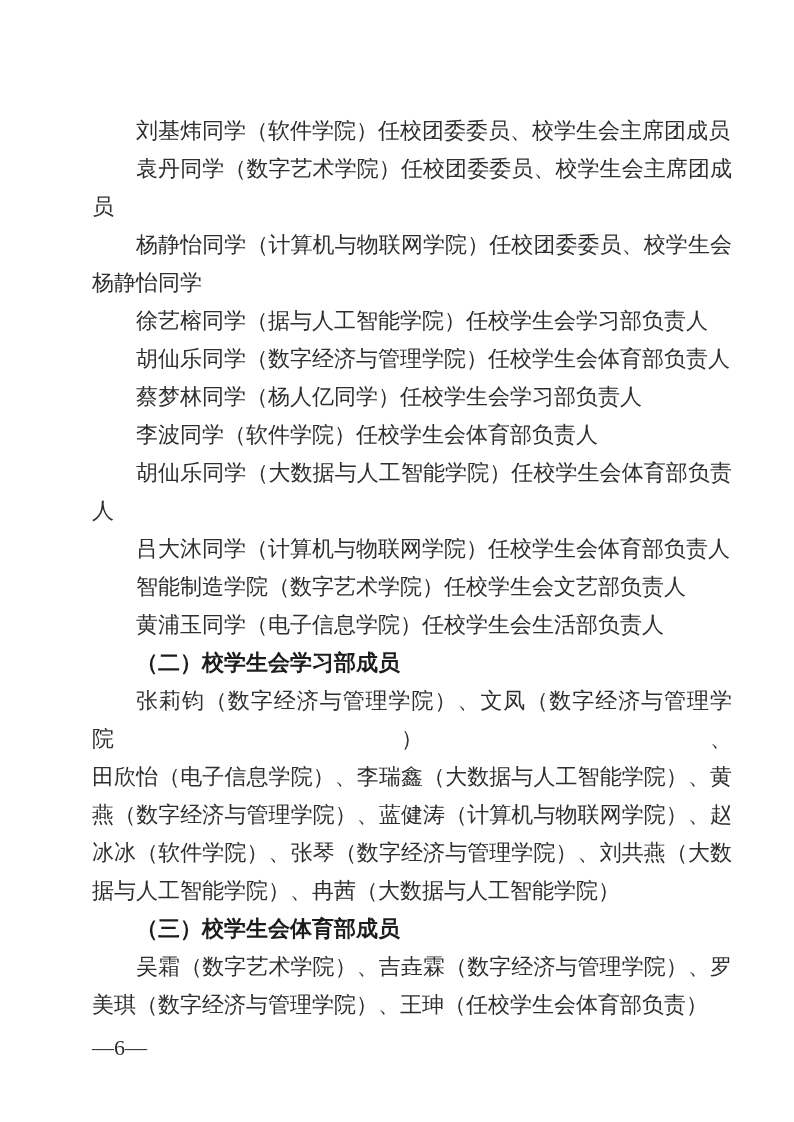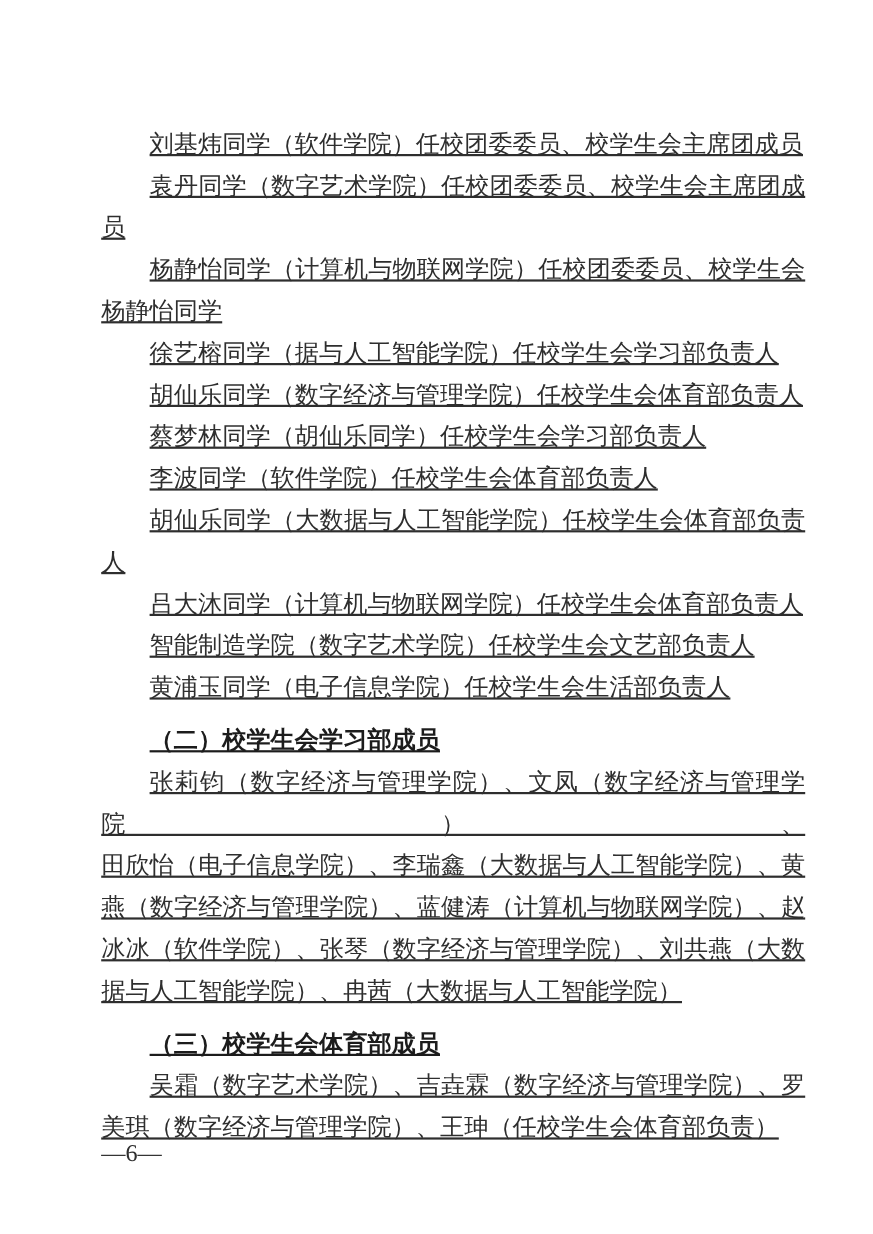--- a/index.html
+++ b/index.html
@@ -21,32 +21,30 @@
     top: 112px;
     width: 640px;
     font-size: 22px;
     line-height: 38px;
   }
   .line {
     text-align: justify;
     text-align-last: left;
     white-space: normal;
     font-weight: normal;
-    text-decoration: underline;
   }
   .line.indent {
     text-indent: 44px;
   }
   .line.full {
     text-align-last: justify;
   }
   .line.heading {
     font-weight: bold;
     color: #1c1c1c;
-    margin-top: 10px;
   }
   .footer {
     position: absolute;
     left: 92px;
     top: 1034px;
     font-size: 22px;
     line-height: 28px;
     color: #2e2e2e;
   }
 </style>
@@ -54,21 +52,21 @@
 <body>
 
 <div class="doc">
   <div class="line indent">刘基炜同学（软件学院）任校团委委员、校学生会主席团成员</div>
   <div class="line indent full">袁丹同学（数字艺术学院）任校团委委员、校学生会主席团成</div>
   <div class="line">员</div>
   <div class="line indent full">杨静怡同学（计算机与物联网学院）任校团委委员、校学生会</div>
   <div class="line">杨静怡同学</div>
   <div class="line indent">徐艺榕同学（据与人工智能学院）任校学生会学习部负责人</div>
   <div class="line indent">胡仙乐同学（数字经济与管理学院）任校学生会体育部负责人</div>
-  <div class="line indent">蔡梦林同学（胡仙乐同学）任校学生会学习部负责人</div>
+  <div class="line indent">蔡梦林同学（杨人亿同学）任校学生会学习部负责人</div>
   <div class="line indent">李波同学（软件学院）任校学生会体育部负责人</div>
   <div class="line indent full">胡仙乐同学（大数据与人工智能学院）任校学生会体育部负责</div>
   <div class="line">人</div>
   <div class="line indent">吕大沐同学（计算机与物联网学院）任校学生会体育部负责人</div>
   <div class="line indent">智能制造学院（数字艺术学院）任校学生会文艺部负责人</div>
   <div class="line indent">黄浦玉同学（电子信息学院）任校学生会生活部负责人</div>
   <div class="line indent heading">（二）校学生会学习部成员</div>
   <div class="line indent full">张莉钧（数字经济与管理学院）、文凤（数字经济与管理学院）、</div>
   <div class="line full">田欣怡（电子信息学院）、李瑞鑫（大数据与人工智能学院）、黄</div>
   <div class="line full">燕（数字经济与管理学院）、蓝健涛（计算机与物联网学院）、赵</div>

